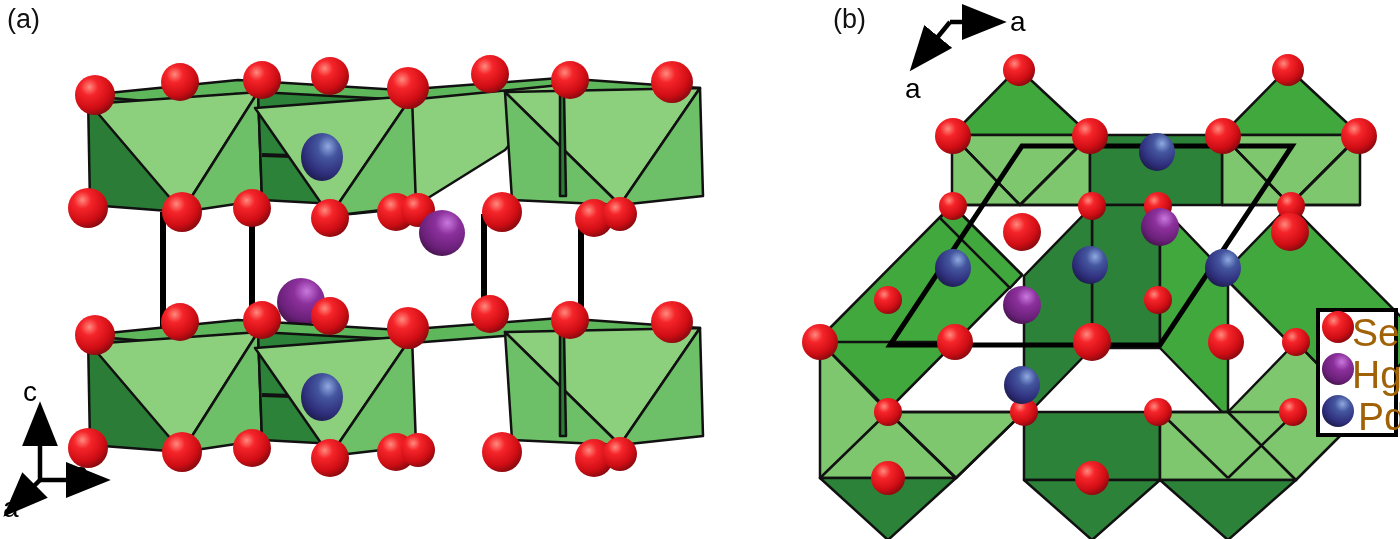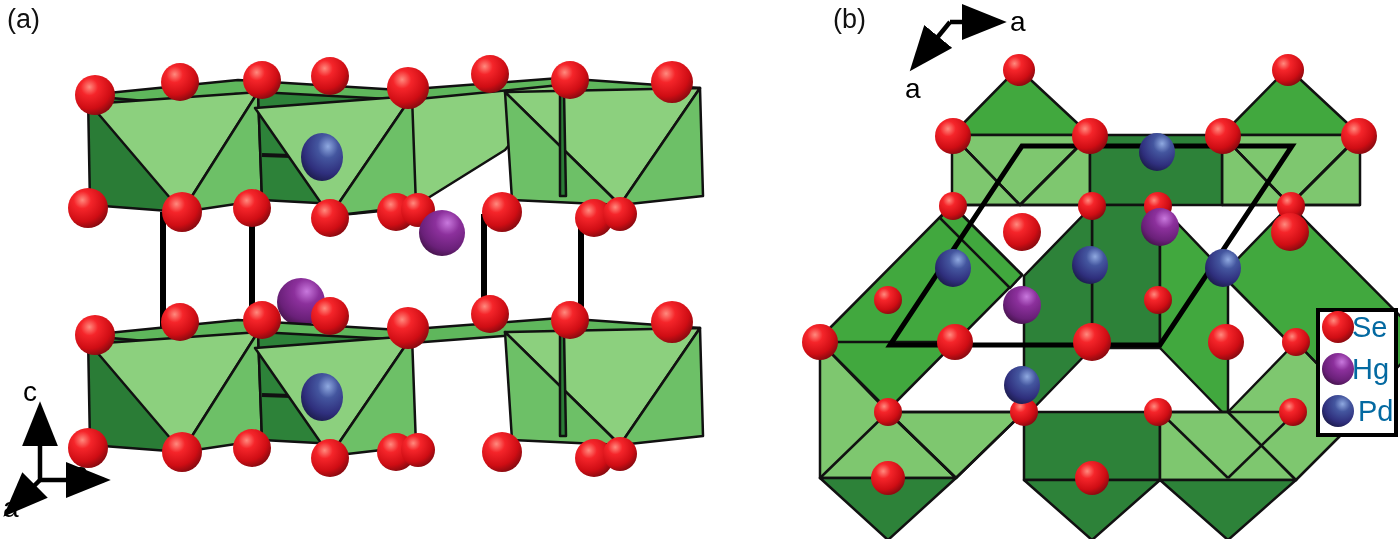--- a/index.html
+++ b/index.html
@@ -10,21 +10,21 @@
   svg.canvas{position:absolute;left:0;top:0;width:1400px;height:539px;display:block;}
   .panel-label{position:absolute;font-size:27px;line-height:1;color:#111;}
   #label-a{left:7px;top:6px;}
   #label-b{left:833px;top:6px;}
   .axis-text{position:absolute;font-size:28px;line-height:1;color:#000;}
   #axis-a-c{left:23px;top:378px;}
   #axis-a-right{left:73px;top:459px;}
   #axis-a-down{left:3px;top:494px;}
   #axis-b-right{left:1010px;top:8px;}
   #axis-b-down{left:905px;top:75px;}
-  .legend-text{position:absolute;font-size:29px;line-height:1;color:#0369a1;}
+  .legend-text{position:absolute;font-size:39px;line-height:1;color:#a16207;}
   #leg-se{left:1352px;top:313px;}
   #leg-hg{left:1352px;top:355px;}
   #leg-pd{left:1352px;top:397px;margin-left:6px;}
 </style>
 </head>
 <body>
 
 <div class="figure">
 
   <svg class="canvas" viewBox="0 0 1400 539">

